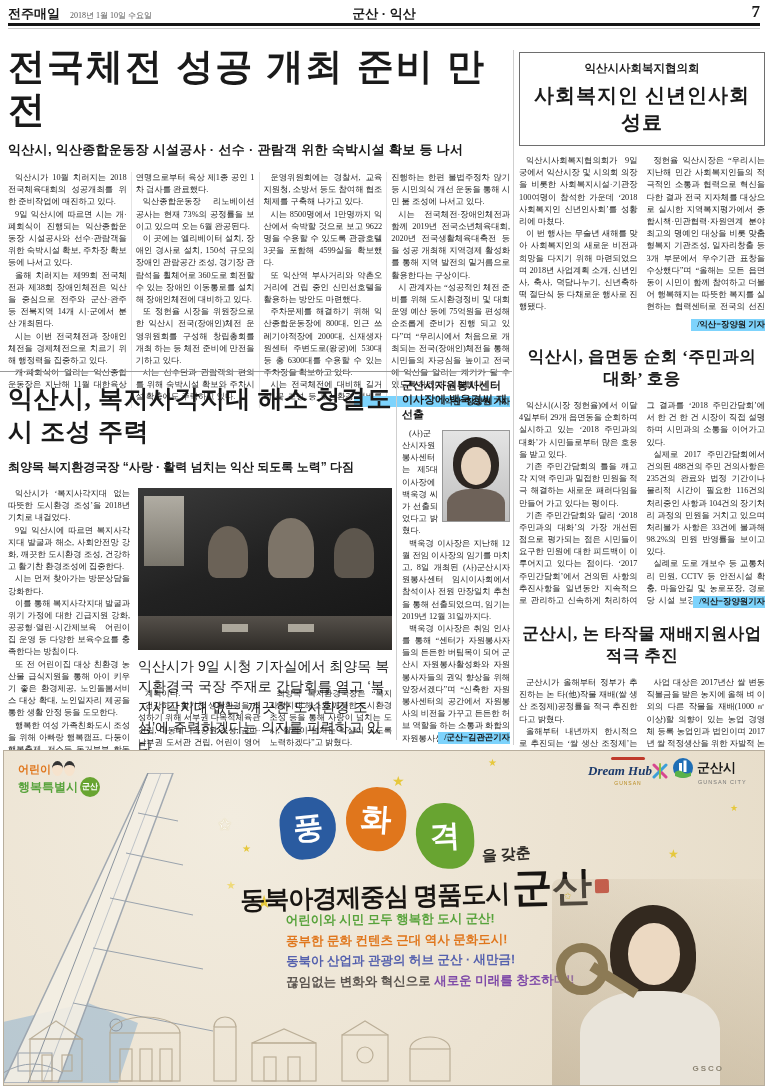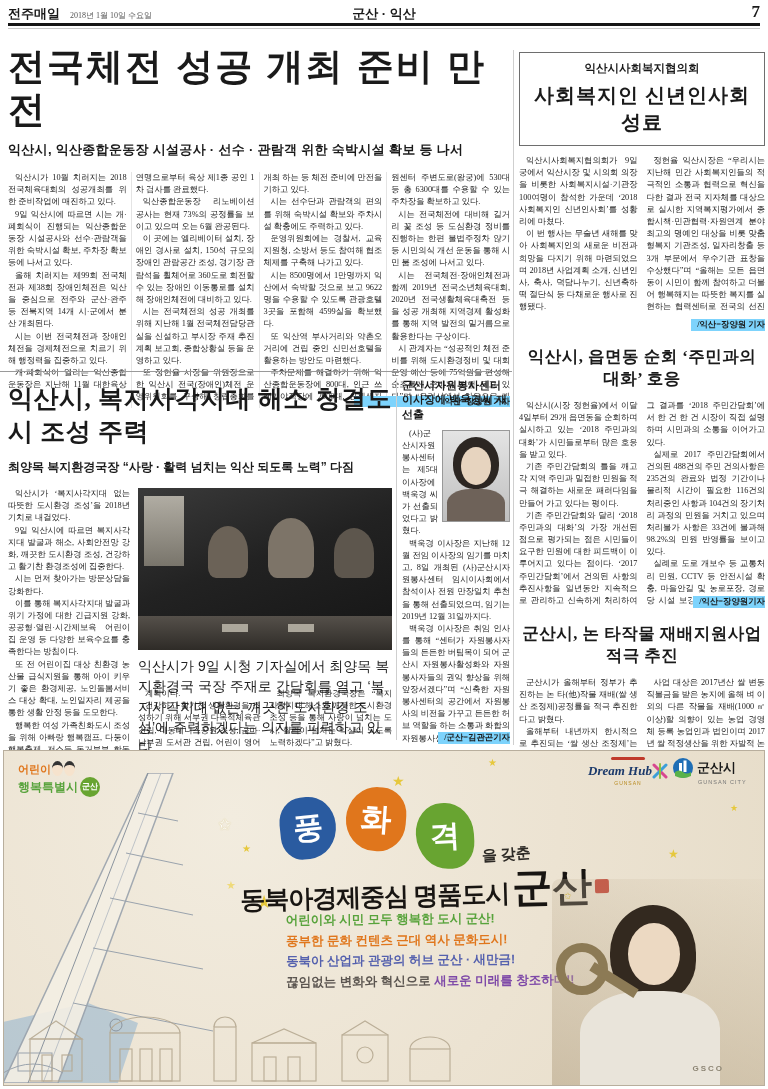--- a/index.html
+++ b/index.html
@@ -139,21 +139,20 @@
     <h1>전국체전 성공 개최 준비 만전</h1>
     <div class="sub">익산시, 익산종합운동장 시설공사 · 선수 · 관람객 위한 숙박시설 확보 등 나서</div>
     <div class="newsbody main-cols">
         <p>익산시가 10월 치러지는 2018 전국체육대회의 성공개최를 위한 준비작업에 매진하고 있다.</p>
         <p>9일 익산시에 따르면 시는 개·폐회식이 진행되는 익산종합운동장 시설공사와 선수·관람객을 위한 숙박시설 확보, 주차장 확보 등에 나서고 있다.</p>
         <p>올해 치러지는 제99회 전국체전과 제38회 장애인체전은 익산을 중심으로 전주와 군산·완주 등 전북지역 14개 시·군에서 분산 개최된다.</p>
         <p>시는 이번 전국체전과 장애인체전을 경제체전으로 치르기 위해 행정력을 집중하고 있다.</p>
         <p>개·폐회식이 열리는 익산종합운동장은 지난해 11월 대한육상연맹으로부터 육상 제1종 공인 1차 검사를 완료했다.</p>
         <p>익산종합운동장 리노베이션 공사는 현재 73%의 공정률을 보이고 있으며 오는 6월 완공된다.</p>
         <p>이 곳에는 엘리베이터 설치, 장애인 경사로 설치, 150석 규모의 장애인 관람공간 조성, 경기장 관람석을 휠체어로 360도로 회전할 수 있는 장애인 이동통로를 설치해 장애인체전에 대비하고 있다.</p>
-        <p>시는 전국체전의 성공 개최를 위해 지난해 1월 전국체전담당관실을 신설하고 부시장 주재 추진계획 보고회, 종합상황실 등을 운영하고 있다.</p>
         <p>또 정헌율 시장을 위원장으로 한 익산시 전국(장애인)체전 운영위원회를 구성해 창립총회를 개최 하는 등 체전 준비에 만전을 기하고 있다.</p>
         <p>시는 선수단과 관람객의 편의를 위해 숙박시설 확보와 주차시설 확충에도 주력하고 있다.</p>
         <p>운영위원회에는 경찰서, 교육지원청, 소방서 등도 참여해 협조체제를 구축해 나가고 있다.</p>
         <p>시는 8500명에서 1만명까지 익산에서 숙박할 것으로 보고 9622명을 수용할 수 있도록 관광호텔 3곳을 포함해 4599실을 확보했다.</p>
         <p>또 익산역 부사거리와 약촌오거리에 건립 중인 신민선호텔을 활용하는 방안도 마련했다.</p>
         <p>주차문제를 해결하기 위해 익산종합운동장에 800대, 인근 쓰레기야적장에 2000대, 신재생자원센터 주변도로(왕궁)에 530대 등 총 6300대를 수용할 수 있는 주차장을 확보하고 있다.</p>
         <p>시는 전국체전에 대비해 길거리 꽃 조성 등 도심환경 정비를 진행하는 한편 불법주정차 않기 등 시민의식 개선 운동을 통해 시민 붐 조성에 나서고 있다.</p>
         <p>시는 전국체전·장애인체전과 함께 2019년 전국소년체육대회, 2020년 전국생활체육대축전 등을 성공 개최해 지역경제 활성화를 통해 지역 발전의 밑거름으로 활용한다는 구상이다.</p>
         <p>시 관계자는 “성공적인 체전 준비를 위해 도시환경정비 및 대회 운영 예산 등에 75억원을 편성해 순조롭게 준비가 진행 되고 있다”며 “우리시에서 처음으로 개최되는 전국(장애인)체전을 통해 시민들의 자긍심을 높이고 전국에 익산을 알리는 계기가 될 수 있도록 하겠다”고 말했다.</p>
       </div>

